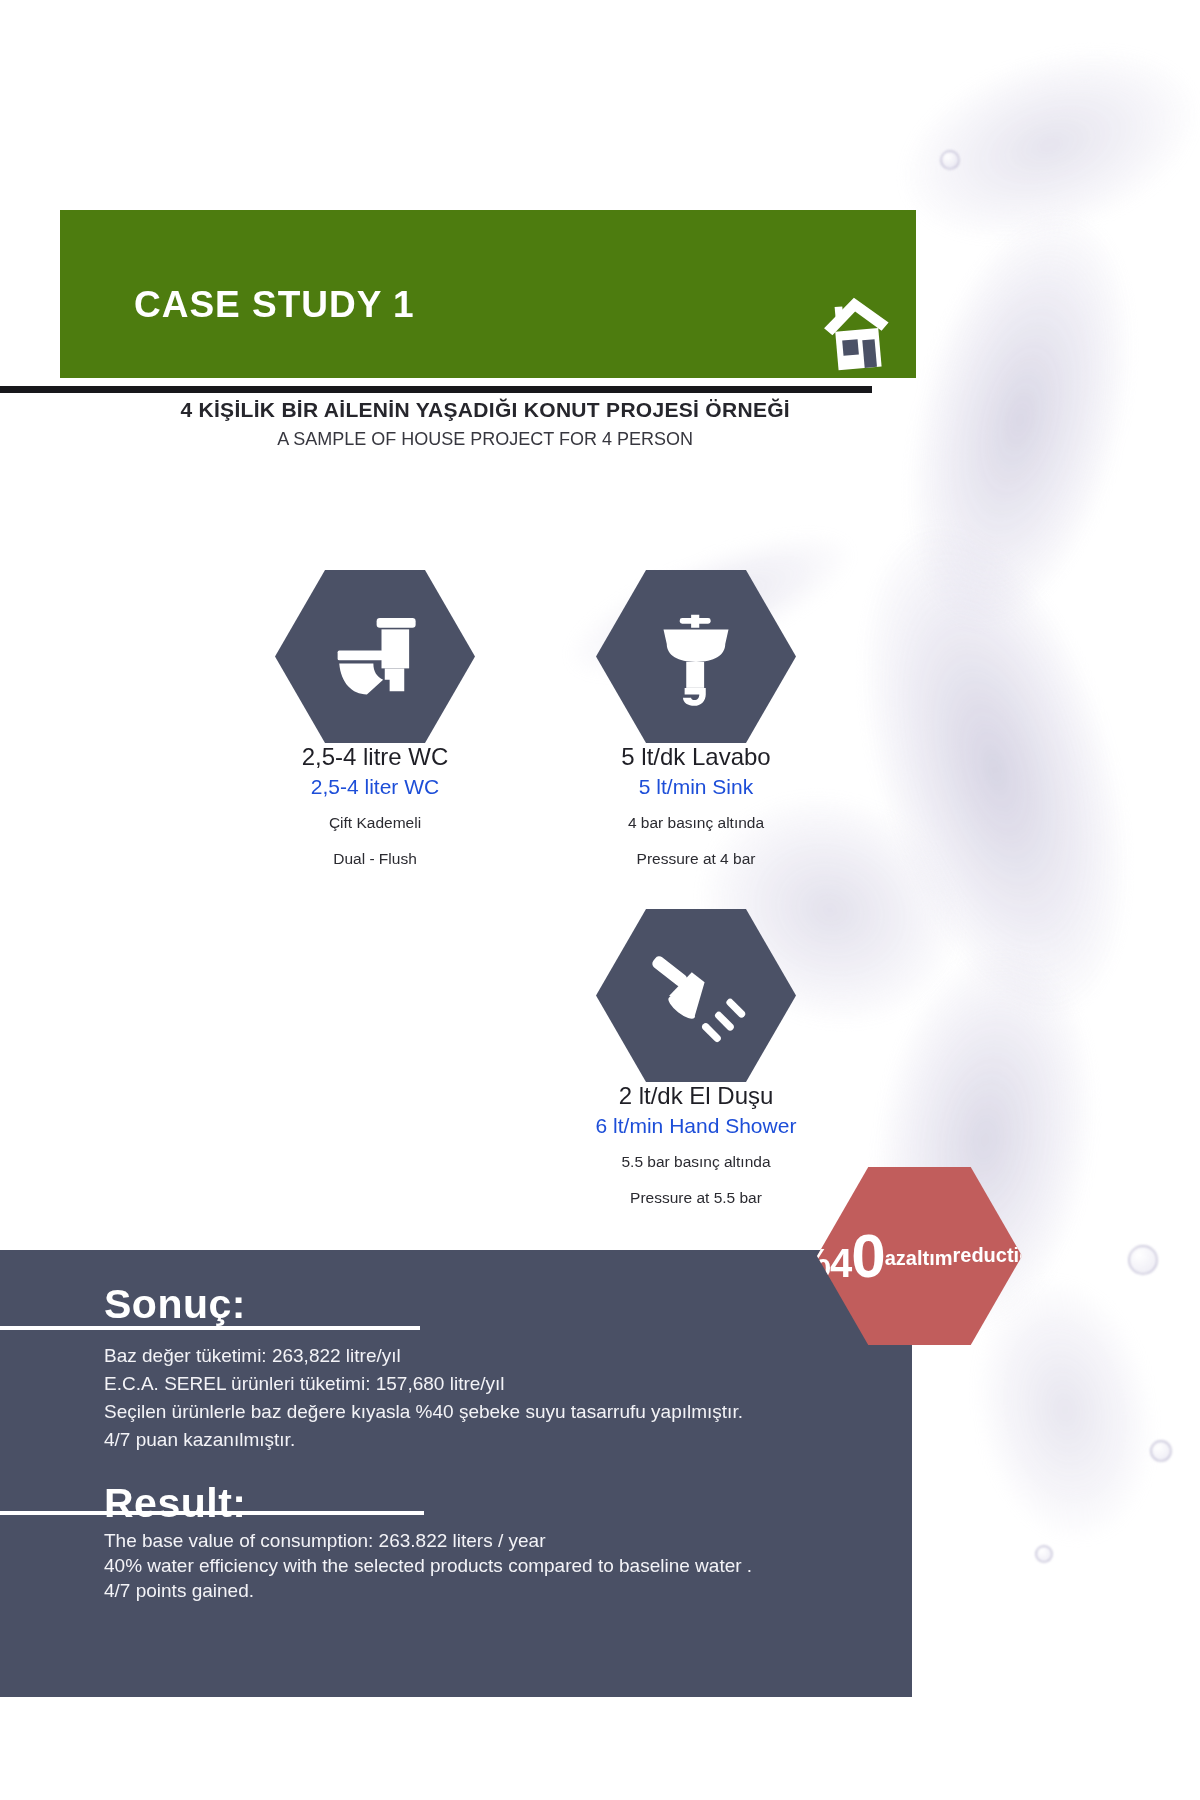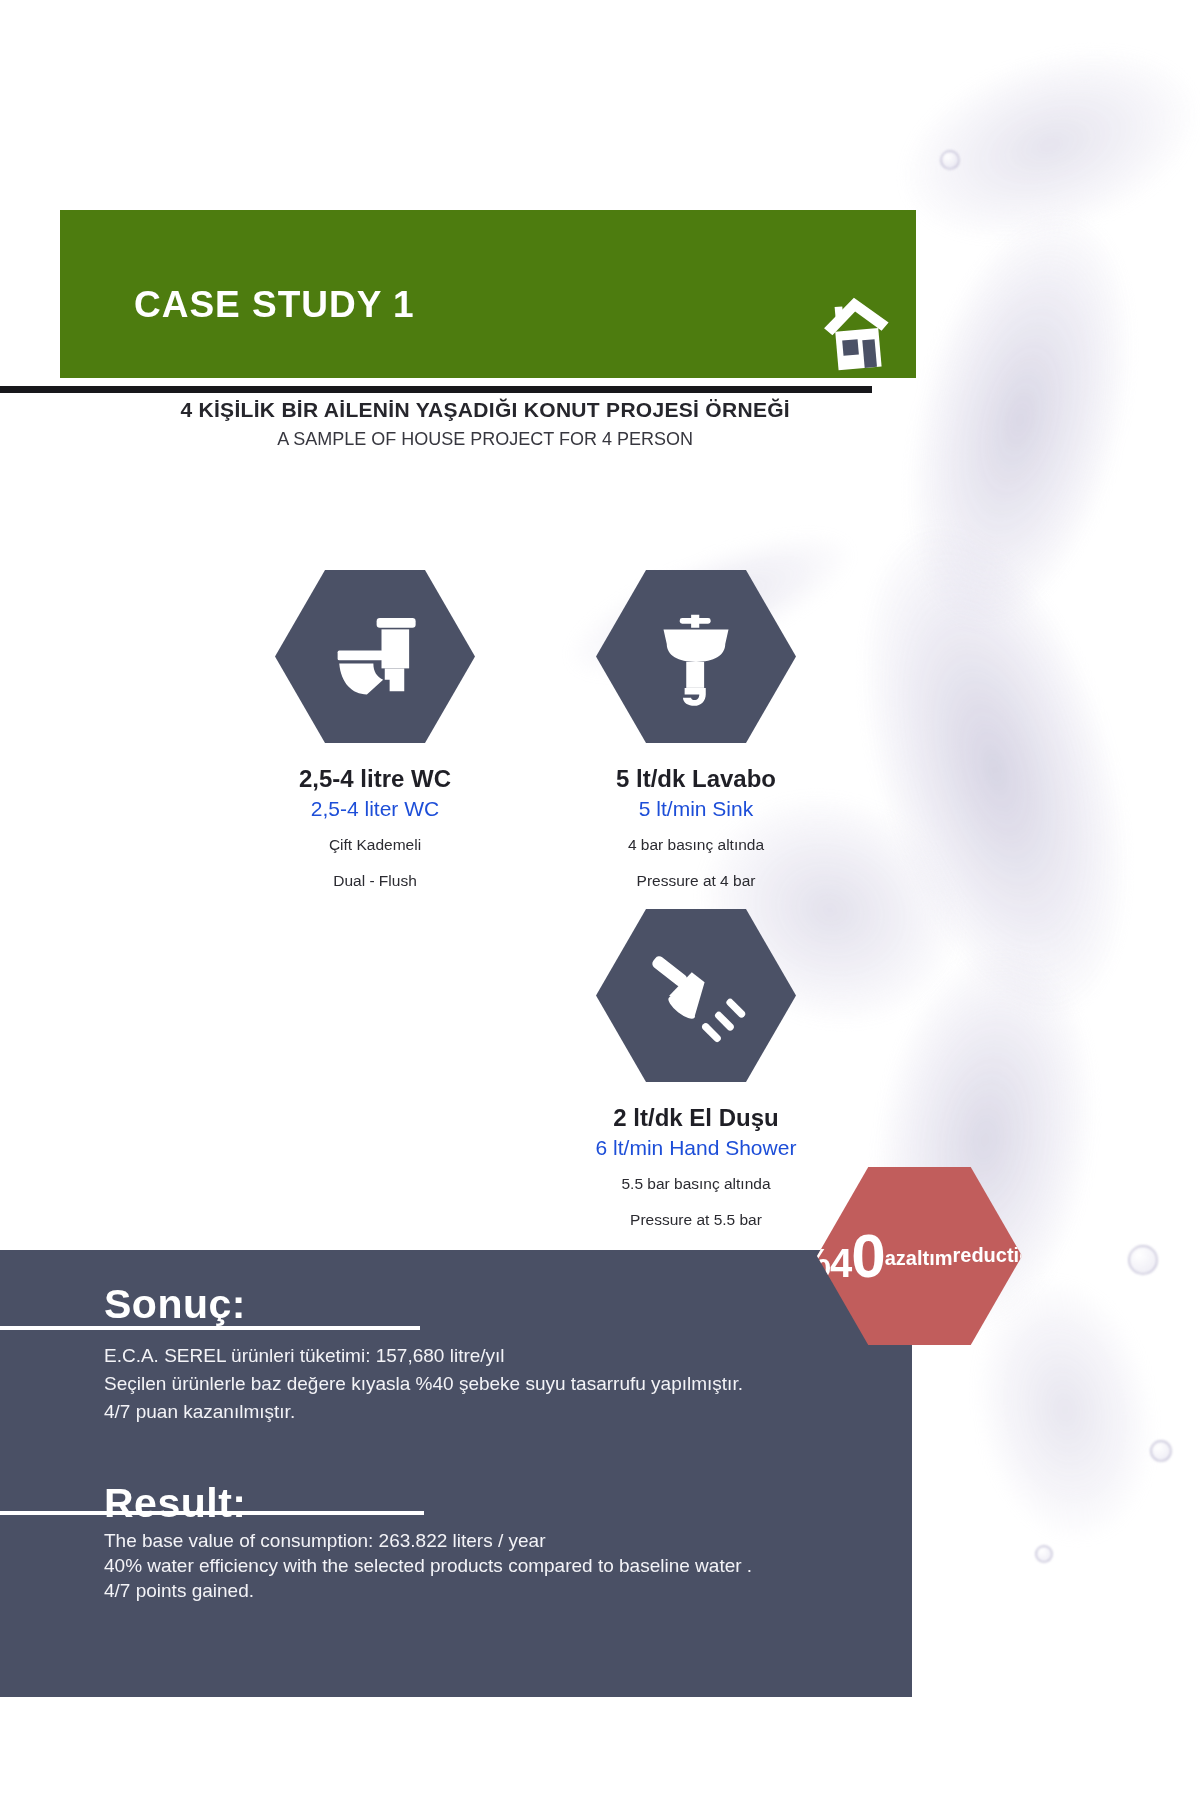--- a/index.html
+++ b/index.html
@@ -24,21 +24,21 @@
   .subtitle{position:absolute;right:410px;top:398px;text-align:center;z-index:2;white-space:nowrap;}
   .subtitle .tr{font-size:21px;font-weight:700;letter-spacing:.3px;color:#26262c;}
   .subtitle .en{font-size:18px;font-weight:400;color:#37373f;margin-top:7px;}
 
   
   .fixture{position:absolute;width:300px;text-align:center;z-index:2;}
   .hex{width:200px;height:173px;margin:0 auto;background:#4b5166;
        clip-path:polygon(0 50%,25% 0,75% 0,100% 50%,75% 100%,25% 100%);
        display:flex;align-items:center;justify-content:center;}
   .fx-icon{width:104px;height:104px;}
-  .fx-title-tr{margin-top:22px;font-size:24px;font-weight:700;color:#1f1f26;}
+  .fx-title-tr{font-size:24px;font-weight:400;color:#1f1f26;}
   .fx-title-en{margin-top:4px;font-size:21px;color:#1d4ed8;}
   .fx-note{margin-top:15px;font-size:15.5px;color:#2b2b31;line-height:21px;}
   .fx-note.first{margin-top:13px;}
 
   
   .badge{position:absolute;left:817px;top:1167px;width:205px;height:178px;background:#c15d5c;z-index:4;
          clip-path:polygon(0 50%,25% 0,75% 0,100% 50%,75% 100%,25% 100%);
          display:flex;flex-direction:row;align-items:center;justify-content:center;color:#fff;}
   .badge-value{font-size:62px;font-weight:700;line-height:.95;letter-spacing:-1px;}
   .badge-value::first-letter{font-size:40px;}
@@ -152,20 +152,21 @@
   <div class="badge">
     <div class="badge-value">%40</div>
     <div class="badge-label l1">azaltım</div>
     <div class="badge-label">reduction</div>
   </div>
 
   <div class="panel">
     <div class="sec-head" style="top:31px;">Sonuç:</div>
     <div class="sec-rule" style="top:76px;width:420px;"></div>
     <div class="sec-body tr" style="top:92px;">
+      <div>Baz değer tüketimi: 263,822 litre/yıl</div>
       <div>E.C.A. SEREL ürünleri tüketimi: 157,680 litre/yıl</div>
       <div>Seçilen ürünlerle baz değere kıyasla %40 şebeke suyu tasarrufu yapılmıştır.</div>
       <div>4/7 puan kazanılmıştır.</div>
     </div>
     <div class="sec-head" style="top:230px;">Result:</div>
     <div class="sec-rule" style="top:261px;width:424px;"></div>
     <div class="sec-body en" style="top:278px;">
       <div>The base value of consumption: 263.822 liters / year</div>
       <div>40% water efficiency with the selected products compared to baseline water .</div>
       <div>4/7 points gained.</div>

